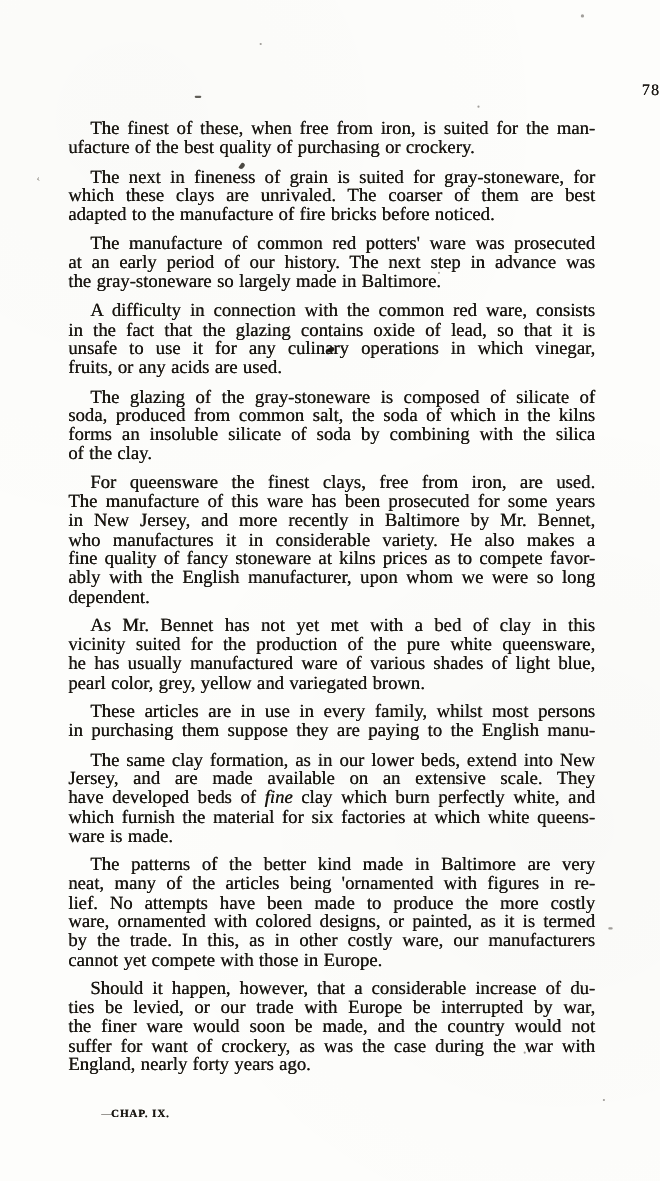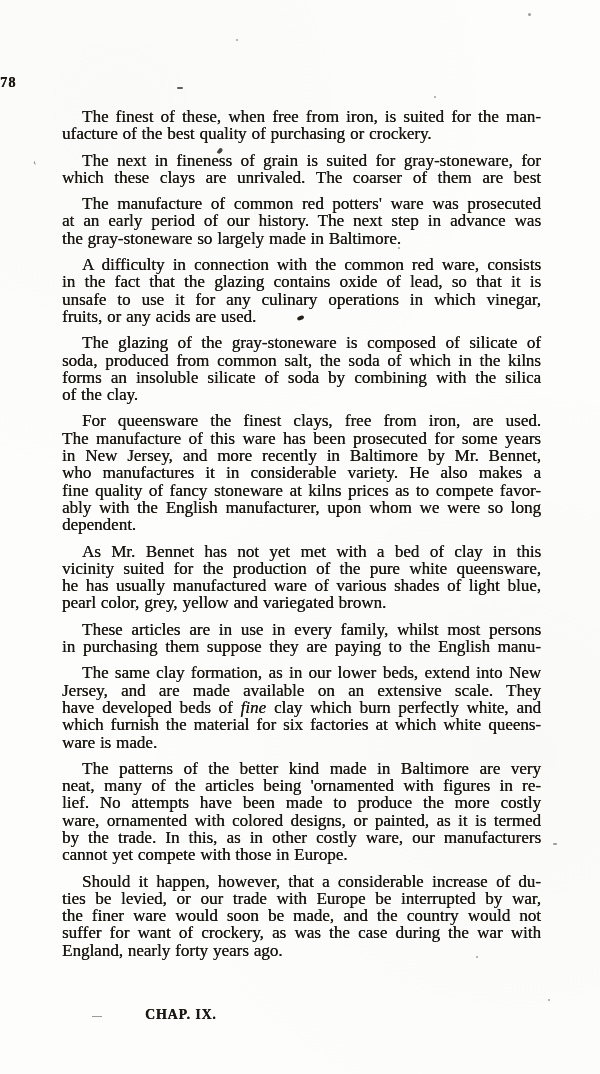--- a/index.html
+++ b/index.html
@@ -12,23 +12,23 @@
     background-image:
       radial-gradient(circle at 20% 10%, rgba(0,0,0,0.012), transparent 40%),
       radial-gradient(circle at 85% 70%, rgba(0,0,0,0.015), transparent 45%);
     overflow: hidden;
     font-family: "Liberation Serif", "DejaVu Serif", serif;
     color: #1b1813;
   }
   .page-number {
     position: absolute;
     top: 74px; left: 0; right: 0;
-    text-align: left;
+    text-align: right;
     font-size: 14.5px;
-    font-weight: bold;
+    font-weight: normal;
     letter-spacing: 1px;
     text-shadow: 0.2px 0 0 currentColor;
   }
   .text-block {
     position: absolute;
     top: 108px;
     left: 62px;
     width: 479px;
   }
   .para { margin: 0 0 9px 0; }
@@ -49,22 +49,21 @@
     left: 92px;
     display: flex;
     align-items: center;
   }
   .footer-dash {
     font-size: 10px;
     color: #4a463f;
     letter-spacing: -1px;
   }
   .chapter-label {
-    margin-left: 44px;
-    font-size: 14px;
+    font-size: 10px;
     font-weight: bold;
     letter-spacing: 0.8px;
     text-shadow: 0.2px 0 0 currentColor;
   }
   
   .speck {
     position: absolute;
     background: #55514a;
     border-radius: 50%;
     opacity: 0.55;
@@ -123,20 +122,21 @@
   <div class="speck" style="top:999px; left:548px; width:2px; height:2px;"></div>
 
   <div class="text-block">
       <div class="para">
         <div class="line first">The finest of these, when free from iron, is suited for the man-</div>
         <div class="line last">ufacture of the best quality of purchasing or crockery.</div>
       </div>
       <div class="para">
         <div class="line first">The next in fineness of grain is suited for gray-stoneware, for</div>
         <div class="line">which these clays are unrivaled.  The coarser of them are best</div>
+        <div class="line last">adapted to the manufacture of fire bricks before noticed.</div>
       </div>
       <div class="para">
         <div class="line first">The manufacture of common red potters' ware was prosecuted</div>
         <div class="line">at an early period of our history.  The next step in advance was</div>
         <div class="line last">the gray-stoneware so largely made in Baltimore.</div>
       </div>
       <div class="para">
         <div class="line first">A difficulty in connection with the common red ware, consists</div>
         <div class="line">in the fact that the glazing contains oxide of lead, so that it is</div>
         <div class="line">unsafe to use it for any culinary operations in which vinegar,</div>

